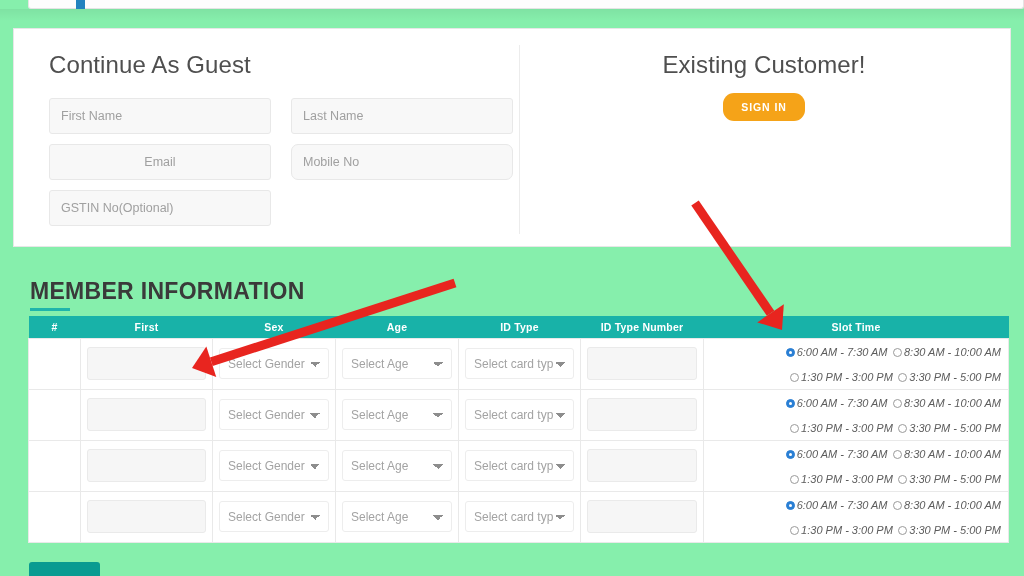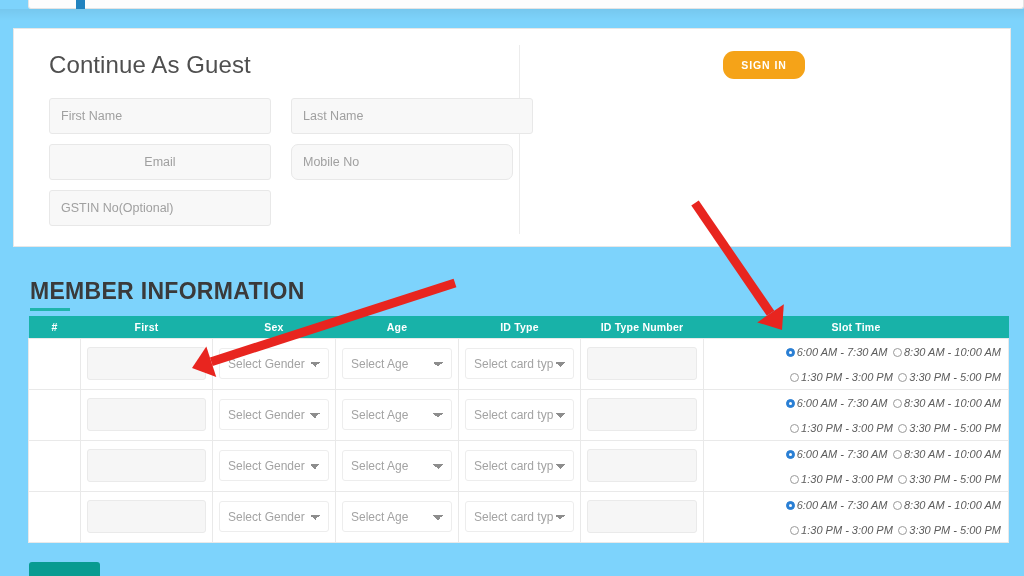--- a/index.html
+++ b/index.html
@@ -3,21 +3,21 @@
 <meta charset="utf-8">
 <style>
   * { box-sizing: border-box; }
   html, body {
     margin: 0; padding: 0;
     width: 1024px; height: 576px;
     background: #ffffff;
     font-family: "Liberation Sans", sans-serif;
     overflow: hidden;
   }
-  #root { position: relative; width: 1024px; height: 576px; background: #7dd3fc; }
+  #root { position: relative; width: 1024px; height: 576px; background: #86efac; }
 
   
   .top-strip {
     position: absolute; left: 28px; top: 0px; width: 996px; height: 9px;
     background: #fdfdfd; border: 1px solid #e4e4e4; border-top: none;
     border-radius: 0 0 3px 3px;
   }
   .top-strip-tab {
     position: absolute; top: 0px; width: 9px; height: 9px; background: #2283bf;
   }
@@ -47,21 +47,21 @@
 
   .field-grid { position: relative; width: 460px; }
   .txt-input {
     position: absolute; height: 36px; background: #f8f8f8;
     border: 1px solid #e8e8e8; border-radius: 3px;
     font-family: "Liberation Sans", sans-serif; font-size: 12.5px; color: #9a9a9a;
     padding: 0 11px; outline: none;
   }
   .txt-input::placeholder { color: #a0a0a0; opacity: 1; }
   .fi-first  { left: 0px;   top: 0px;  width: 222px; }
-  .fi-last   { left: 242px; top: 0px;  width: 242px; }
+  .fi-last   { left: 242px; top: 0px;  width: 222px; }
   .fi-email  { left: 0px;   top: 46px; width: 222px; text-align: center; }
   .fi-mobile { left: 242px; top: 46px; width: 222px; border-radius: 7px; }
   .fi-gstin  { left: 0px;   top: 92px; width: 222px; }
 
   .signin-btn {
     display: inline-block; background: #f5a318; color: #ffffff;
     border: none; border-radius: 11px; padding: 0 18px; height: 28px; line-height: 28px;
     font-family: "Liberation Sans", sans-serif;
     font-size: 10.5px; font-weight: bold; letter-spacing: 0.9px; cursor: pointer;
   }
@@ -161,20 +161,21 @@
       <div class="field-grid">
         <input class="txt-input fi-first" placeholder="First Name" style="">
         <input class="txt-input fi-last" placeholder="Last Name" style="">
         <input class="txt-input fi-email" placeholder="Email" style="">
         <input class="txt-input fi-mobile" placeholder="Mobile No" style="">
         <input class="txt-input fi-gstin" placeholder="GSTIN No(Optional)" style="">
       </div>
     </div>
 
     <div class="exist-pane">
+      <div class="pane-title">Existing Customer!</div>
       <button class="signin-btn">SIGN IN</button>
     </div>
   </div>
 
   <div class="member-title">MEMBER INFORMATION</div>
   <div class="member-underline"></div>
 
   <table class="member-table">
     <colgroup>
       <col class="col-num">

